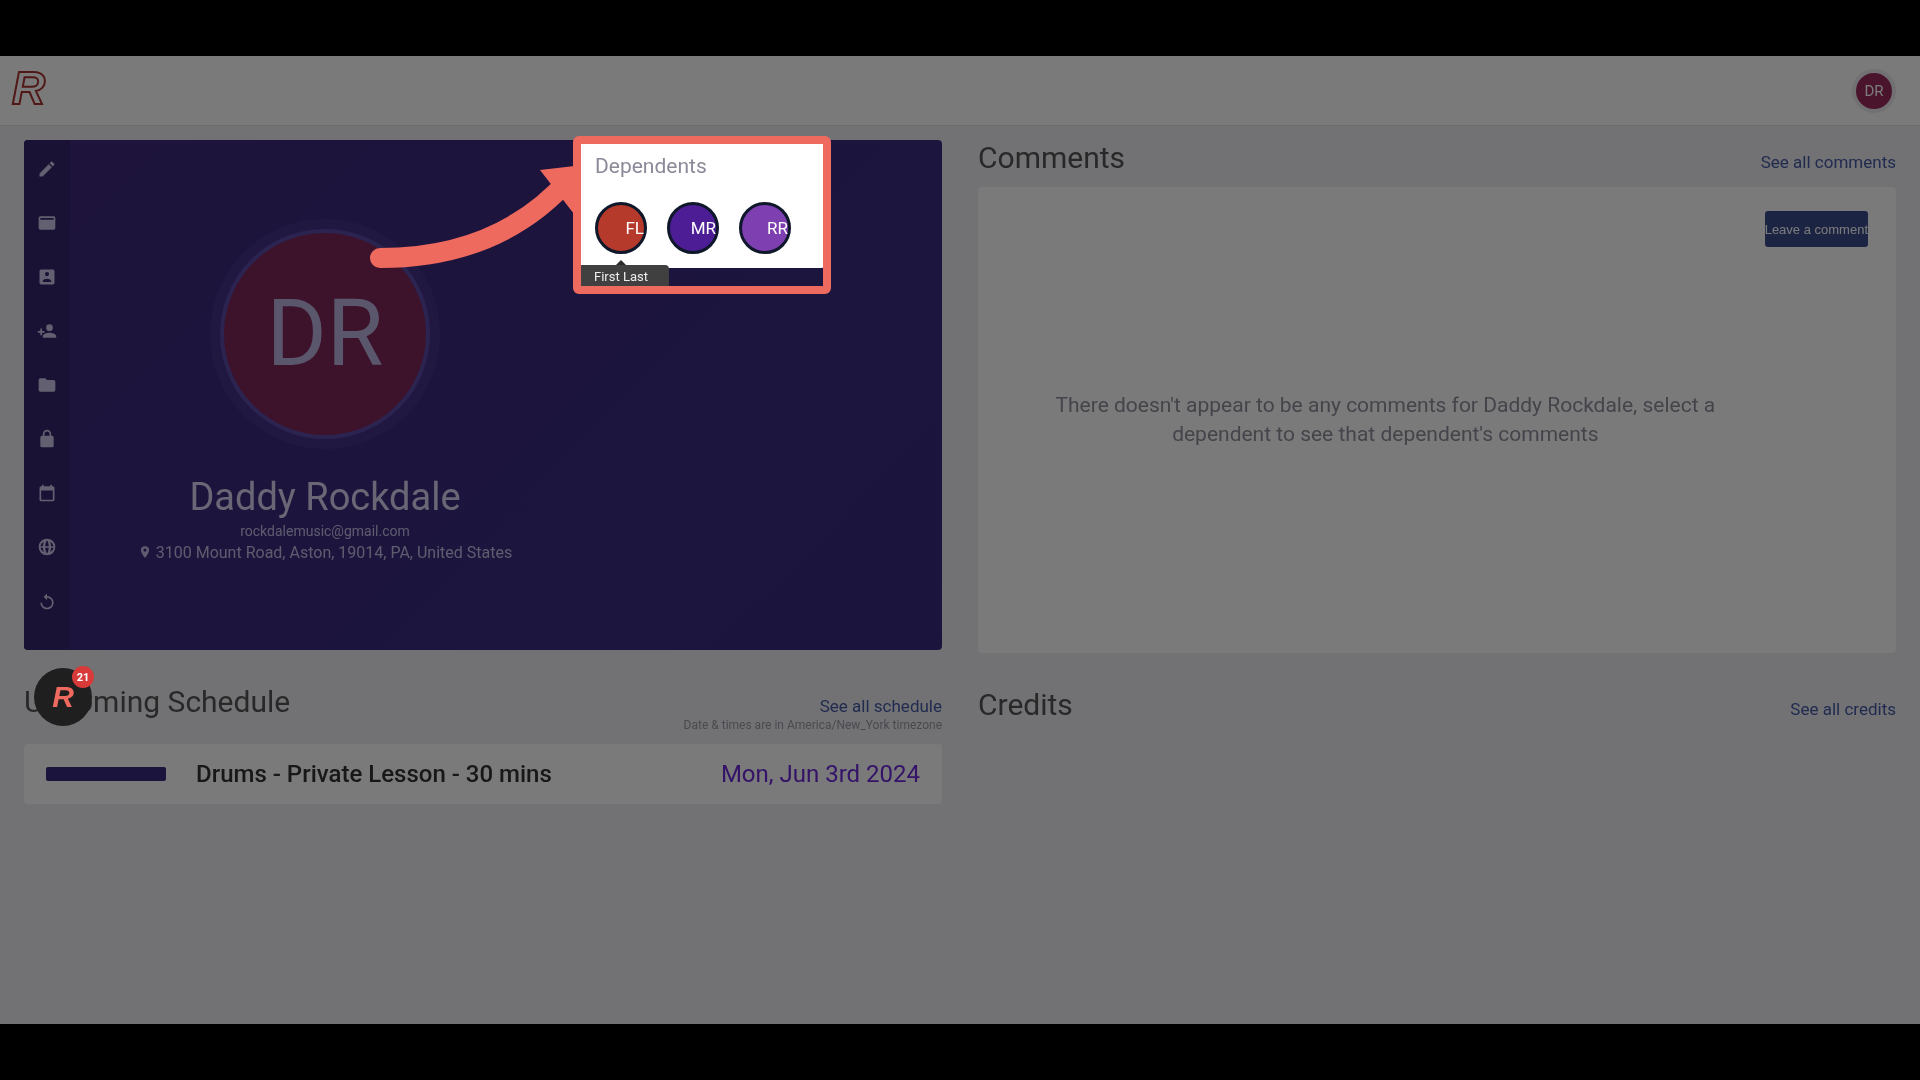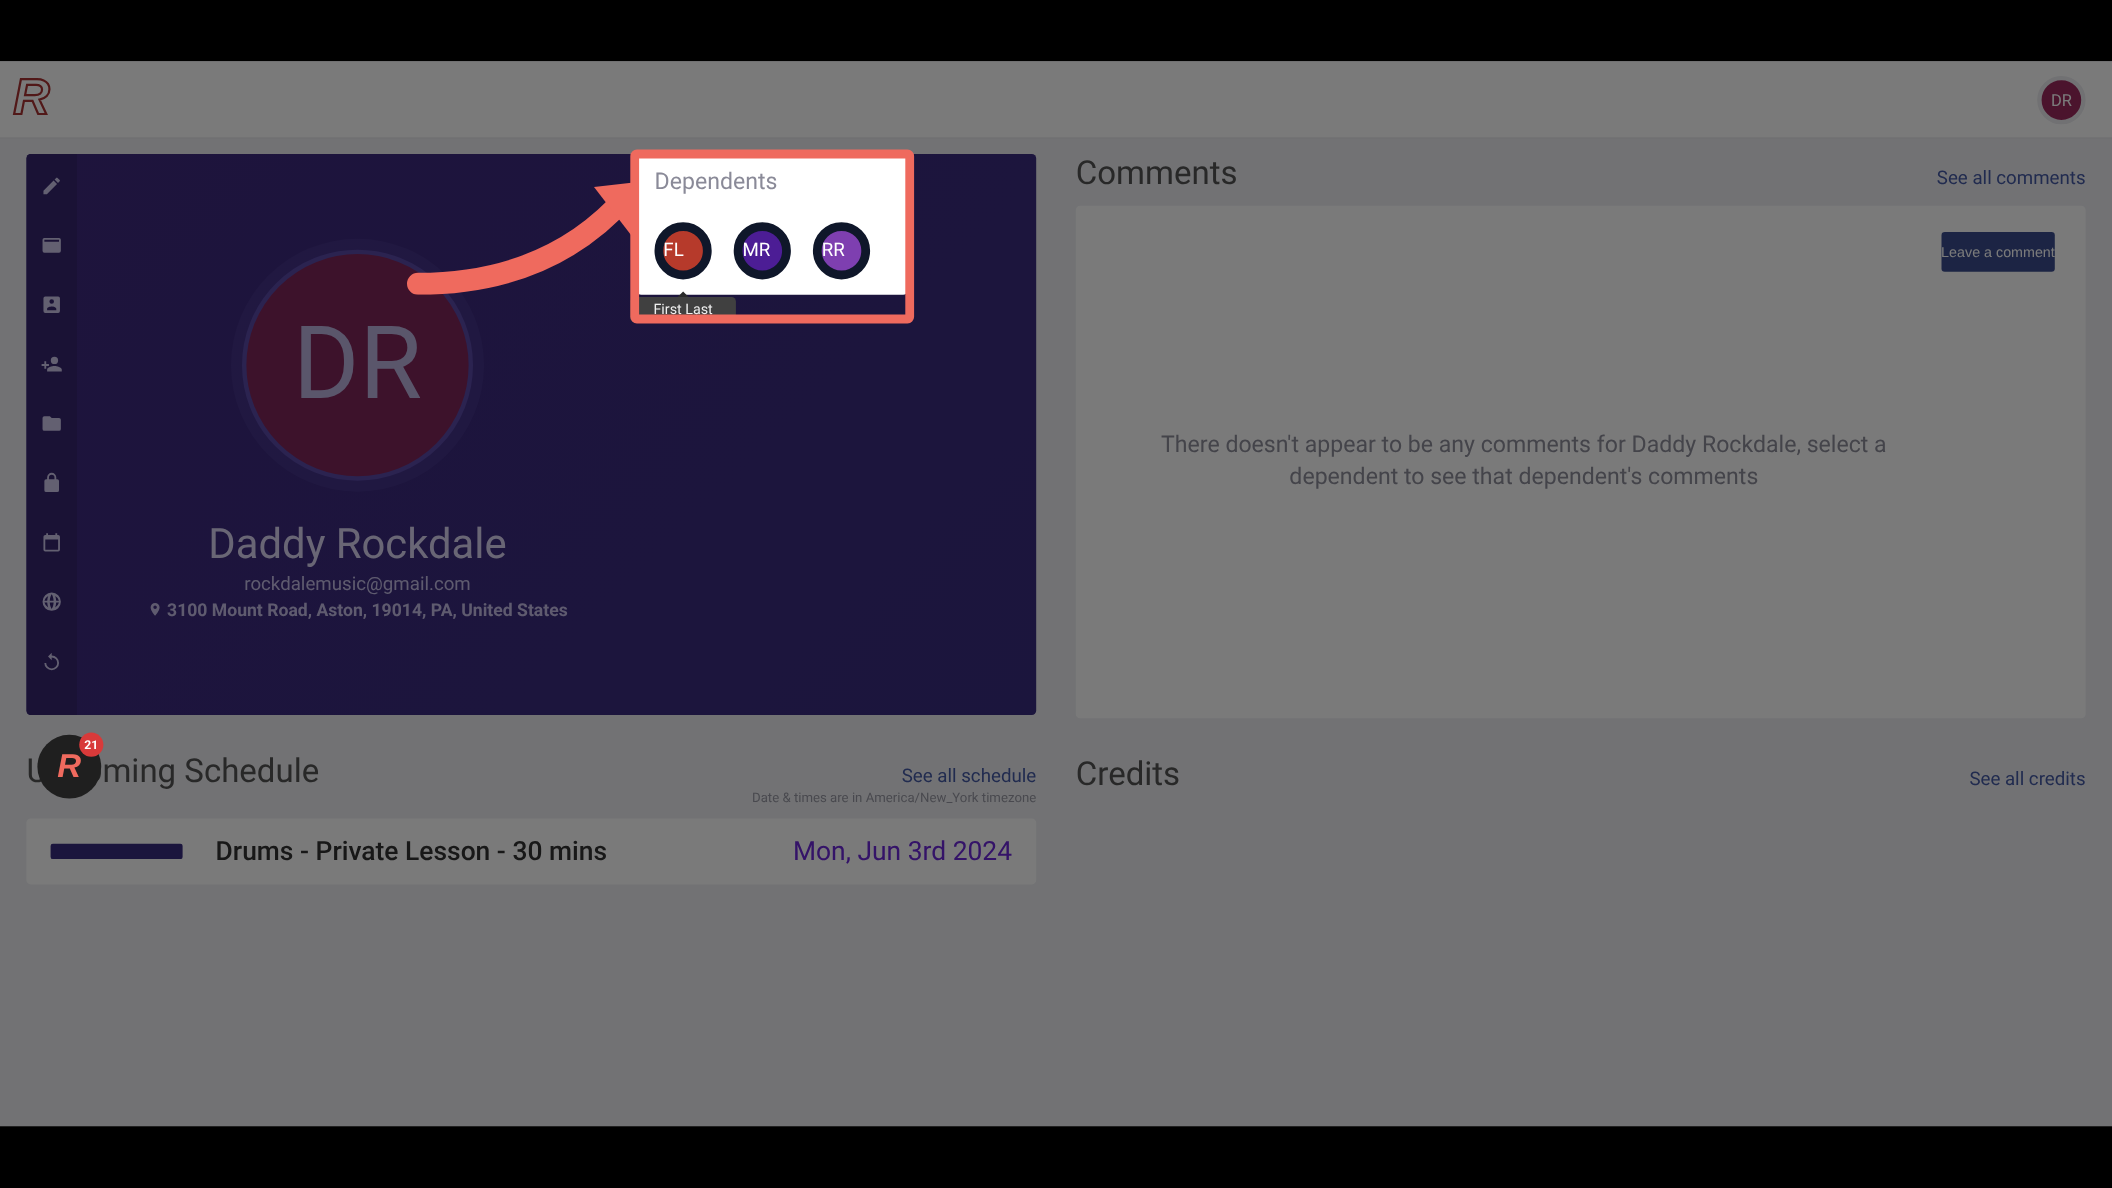--- a/index.html
+++ b/index.html
@@ -20,28 +20,28 @@
 
   
   .profile-wrap { position:relative; }
   .profile-card { height:510px; background:linear-gradient(135deg,#3f2a7e 0%, #3a2d80 100%); border-radius:4px; position:relative; overflow:hidden; }
   .sidebar { position:absolute; left:0; top:0; bottom:0; width:46px; background:#372670; display:flex; flex-direction:column; align-items:center; padding-top:18px; gap:32px; }
   .side-icon { width:22px; height:22px; color:#cfc8ec; display:flex; align-items:center; justify-content:center; cursor:pointer; }
   .side-icon svg { width:20px; height:20px; }
   .profile-inner { position:absolute; left:46px; top:0; width:510px; height:100%; display:flex; flex-direction:column; align-items:center; justify-content:center; color:#fff; }
   .big-avatar { width:210px; height:210px; border-radius:50%; background:#80265b; border:4px solid #5a4aa8; display:flex; align-items:center; justify-content:center; font-size:92px; color:#bdb3df; font-weight:400; margin-bottom:36px; box-shadow: 0 0 0 10px rgba(90,74,168,0.25); }
   .profile-name { font-size:38px; color:#dcd6f4; font-weight:400; }
-  .profile-email { font-size:17px; color:#c6bfe8; margin-top:4px; }
-  .profile-addr { font-size:16px; color:#c6bfe8; margin-top:4px; display:flex; align-items:center; gap:4px;font-weight:bold; }
+  .profile-email { font-size:14px; color:#c6bfe8; margin-top:4px; }
+  .profile-addr { font-size:16px; color:#c6bfe8; margin-top:4px; display:flex; align-items:center; gap:4px; }
 
   
   .dependents-box { position:absolute; top:0; right:0; width:246px; background:#fff; border-radius:4px; padding:12px 16px 14px 16px; }
   .dependents-box h3 { font-size:21px; color:#8a8a98; font-weight:400; margin-bottom:24px; }
   .dep-row { display:flex; gap:20px; }
-  .dep-av { width:52px; height:52px; border-radius:50%; display:flex; align-items:center; justify-content:flex-start; color:#fff; font-size:17px; cursor:pointer; position:relative; border:8px solid #0f172a;}
+  .dep-av { width:52px; height:52px; border-radius:50%; display:flex; align-items:center; justify-content:flex-end; color:#fff; font-size:17px; cursor:pointer; position:relative; border:3px solid #0f172a;}
   .dep-av.fl { background:#b63a2b; }
   .dep-av.mr { background:#4c1d95; }
   .dep-av.rr { background:#7e3fb0; }
   .dep-tooltip { position:absolute; top:60px; left:50%; transform:translateX(-50%); background:#404040; color:#eee; font-size:13px; padding:4px 21px; border-radius:4px; white-space:nowrap; }
   .dep-tooltip::before { content:""; position:absolute; top:-5px; left:50%; transform:translateX(-50%); border:5px solid transparent; border-bottom-color:#2b2b2b; border-top:none; }
 
   
   .highlight-frame { position:absolute; top:-6px; right:-6px; width:258px; height:158px; border:8px solid #ef6a5e; border-radius:6px; pointer-events:none; z-index:50; }
 
   

